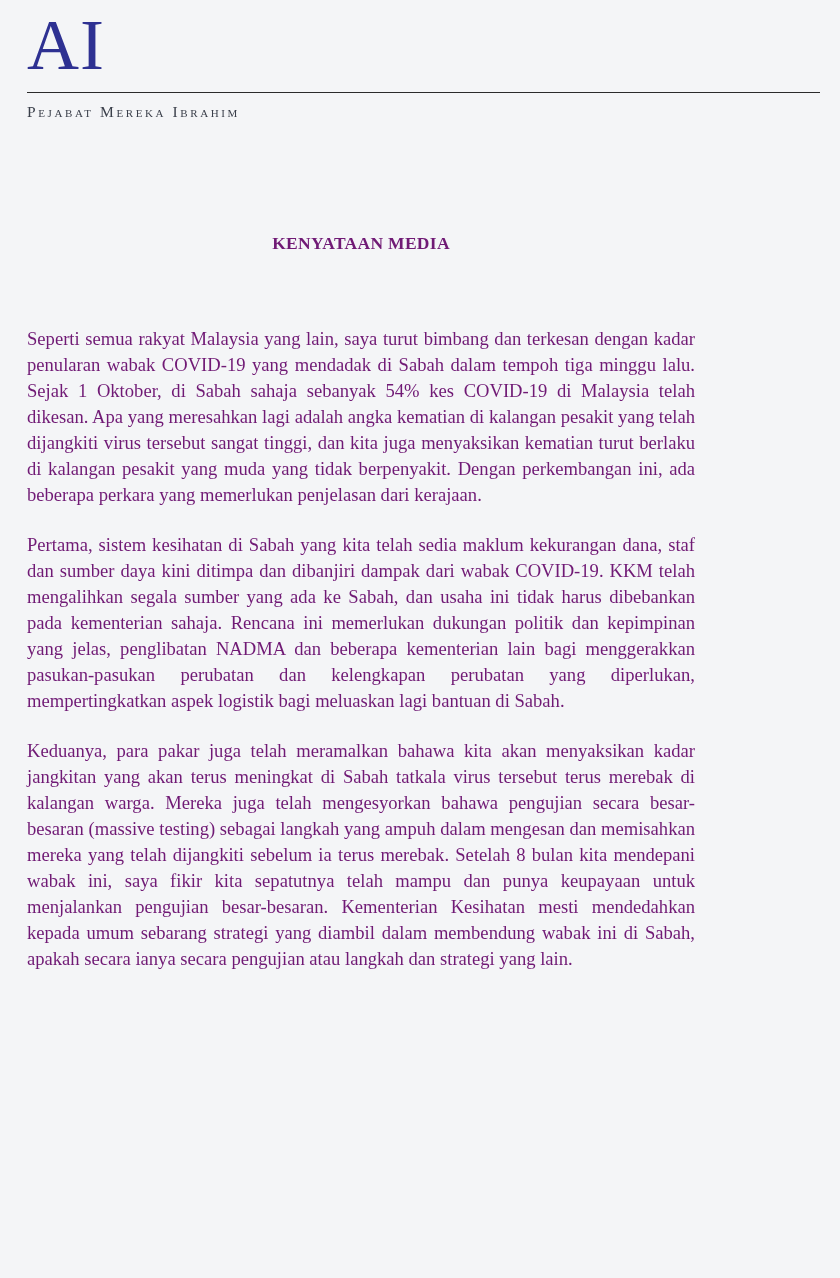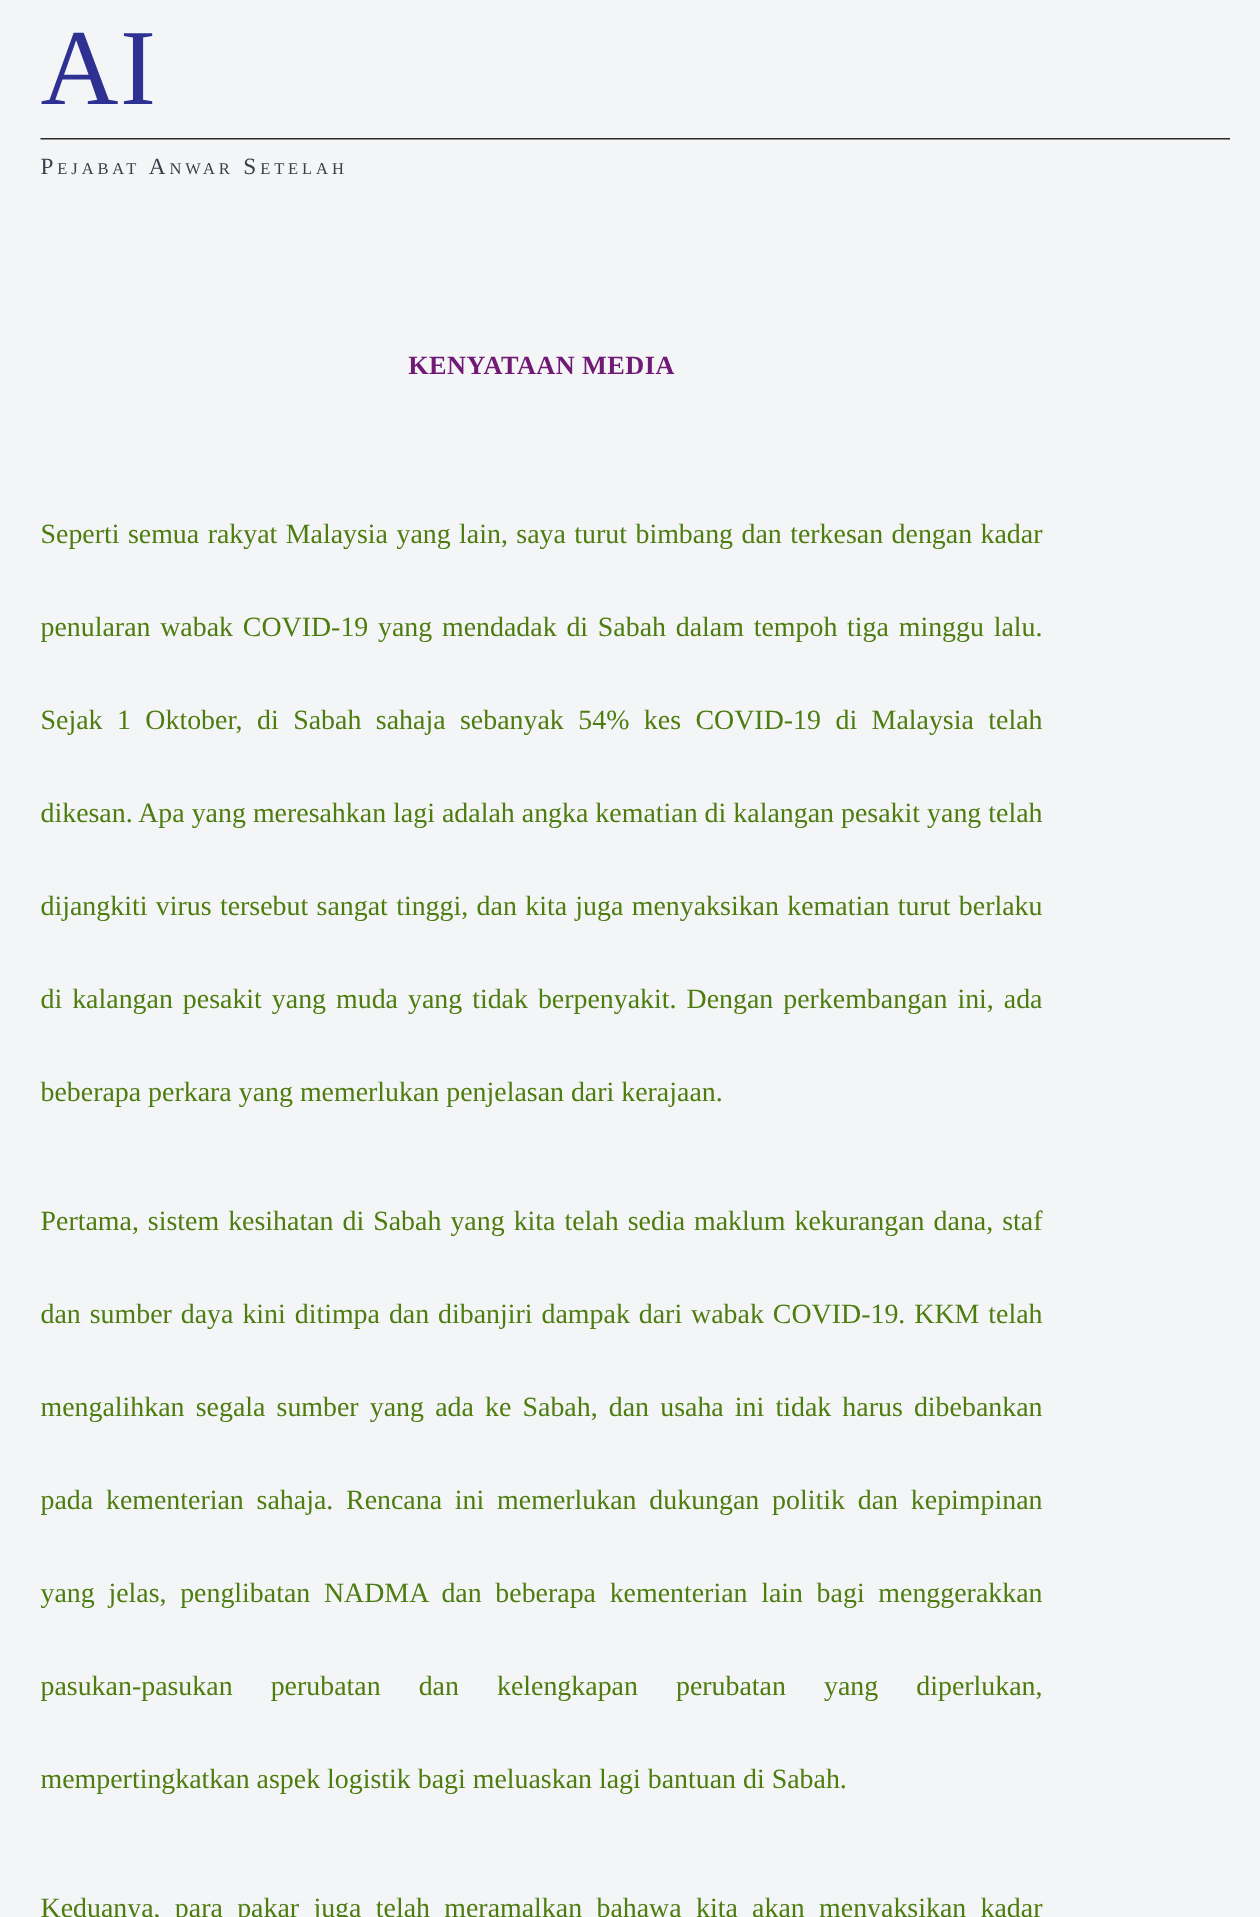--- a/index.html
+++ b/index.html
@@ -76,40 +76,40 @@
     color: #111111;
     letter-spacing: 0.2px;
     margin: 56px 0 0 0;
   }
 
   .body-copy {
     margin-top: 72px;
   }
   .para {
     font-size: 18.6px;
-    line-height: 62px;
-    color: #4d7c0f;
+    line-height: 26px;
+    color: #701a75;
     text-align: justify;
     text-justify: inter-word;
     margin: 0 0 24px 0;
     hyphens: none;
   }
   .para:last-child {
     margin-bottom: 0;
   }
 </style>
 </head>
 <body>
 
 <div class="page">
 
   <header class="letterhead">
     <div class="logo-mark">AI</div>
     <hr class="letterhead-rule">
-    <div class="office-name">Pejabat Anwar Setelah</div>
+    <div class="office-name">Pejabat Mereka Ibrahim</div>
   </header>
 
   <main class="doc">
 
     <div class="title-block">
       <h1 class="doc-title">KENYATAAN MEDIA</h1>
     </div>
 
     <section class="body-copy">
       <p class="para">Seperti semua rakyat Malaysia yang lain, saya turut bimbang dan terkesan dengan kadar penularan wabak COVID-19 yang mendadak di Sabah dalam tempoh tiga minggu lalu. Sejak 1 Oktober, di Sabah sahaja sebanyak 54% kes COVID-19 di Malaysia telah dikesan. Apa yang meresahkan lagi adalah angka kematian di kalangan pesakit yang telah dijangkiti virus tersebut sangat tinggi, dan kita juga menyaksikan kematian turut berlaku di kalangan pesakit yang muda yang tidak berpenyakit. Dengan perkembangan ini, ada beberapa perkara yang memerlukan penjelasan dari kerajaan.</p>

